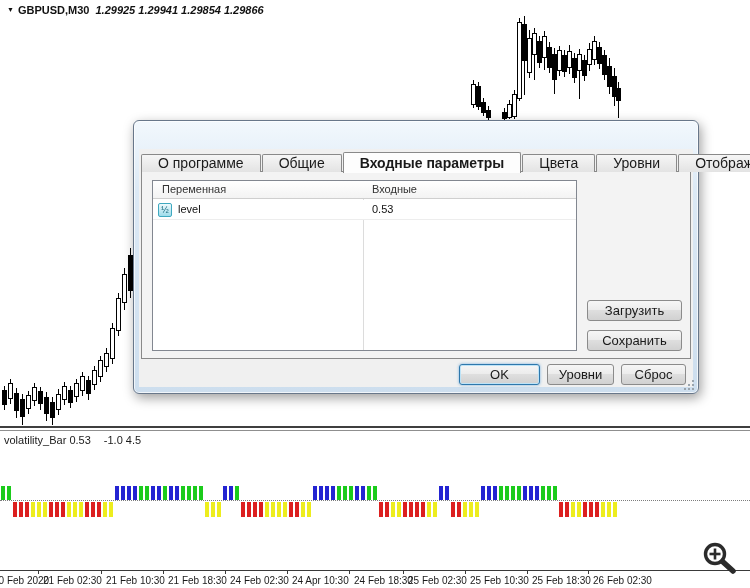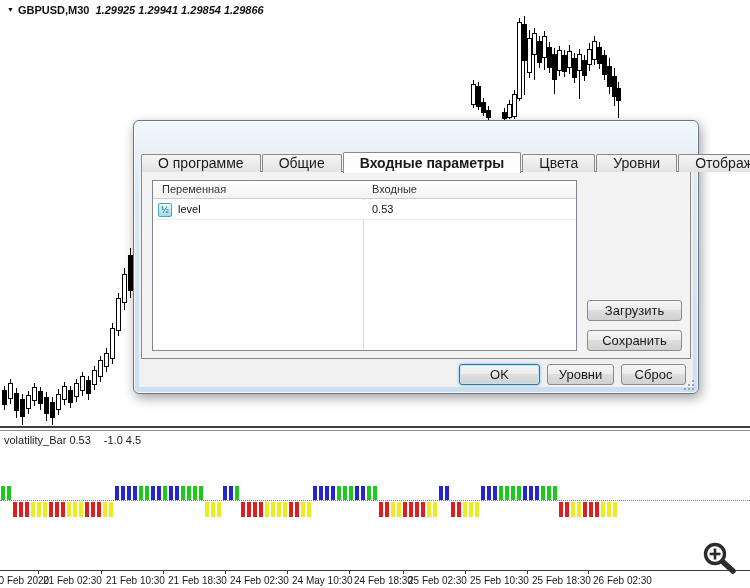--- a/index.html
+++ b/index.html
@@ -410,21 +410,21 @@
   <div class="time-axis" id="time-axis">
       <div class="tlabel" style="left: -7px;">20 Feb 2020</div>
       <div class="tlabel" style="left: 43px;">21 Feb 02:30</div>
       <div class="tick" style="left: 38px;"></div>
       <div class="tlabel" style="left: 106px;">21 Feb 10:30</div>
       <div class="tick" style="left: 101px;"></div>
       <div class="tlabel" style="left: 168px;">21 Feb 18:30</div>
       <div class="tick" style="left: 163px;"></div>
       <div class="tlabel" style="left: 230px;">24 Feb 02:30</div>
       <div class="tick" style="left: 225px;"></div>
-      <div class="tlabel" style="left: 292px;">24 May 10:30</div>
+      <div class="tlabel" style="left: 292px;">24 Apr 10:30</div>
       <div class="tick" style="left: 287px;"></div>
       <div class="tlabel" style="left: 354px;">24 Feb 18:30</div>
       <div class="tick" style="left: 349px;"></div>
       <div class="tlabel" style="left: 408px;">25 Feb 02:30</div>
       <div class="tick" style="left: 403px;"></div>
       <div class="tlabel" style="left: 470px;">25 Feb 10:30</div>
       <div class="tick" style="left: 465px;"></div>
       <div class="tlabel" style="left: 532px;">25 Feb 18:30</div>
       <div class="tick" style="left: 527px;"></div>
       <div class="tlabel" style="left: 593px;">26 Feb 02:30</div>

